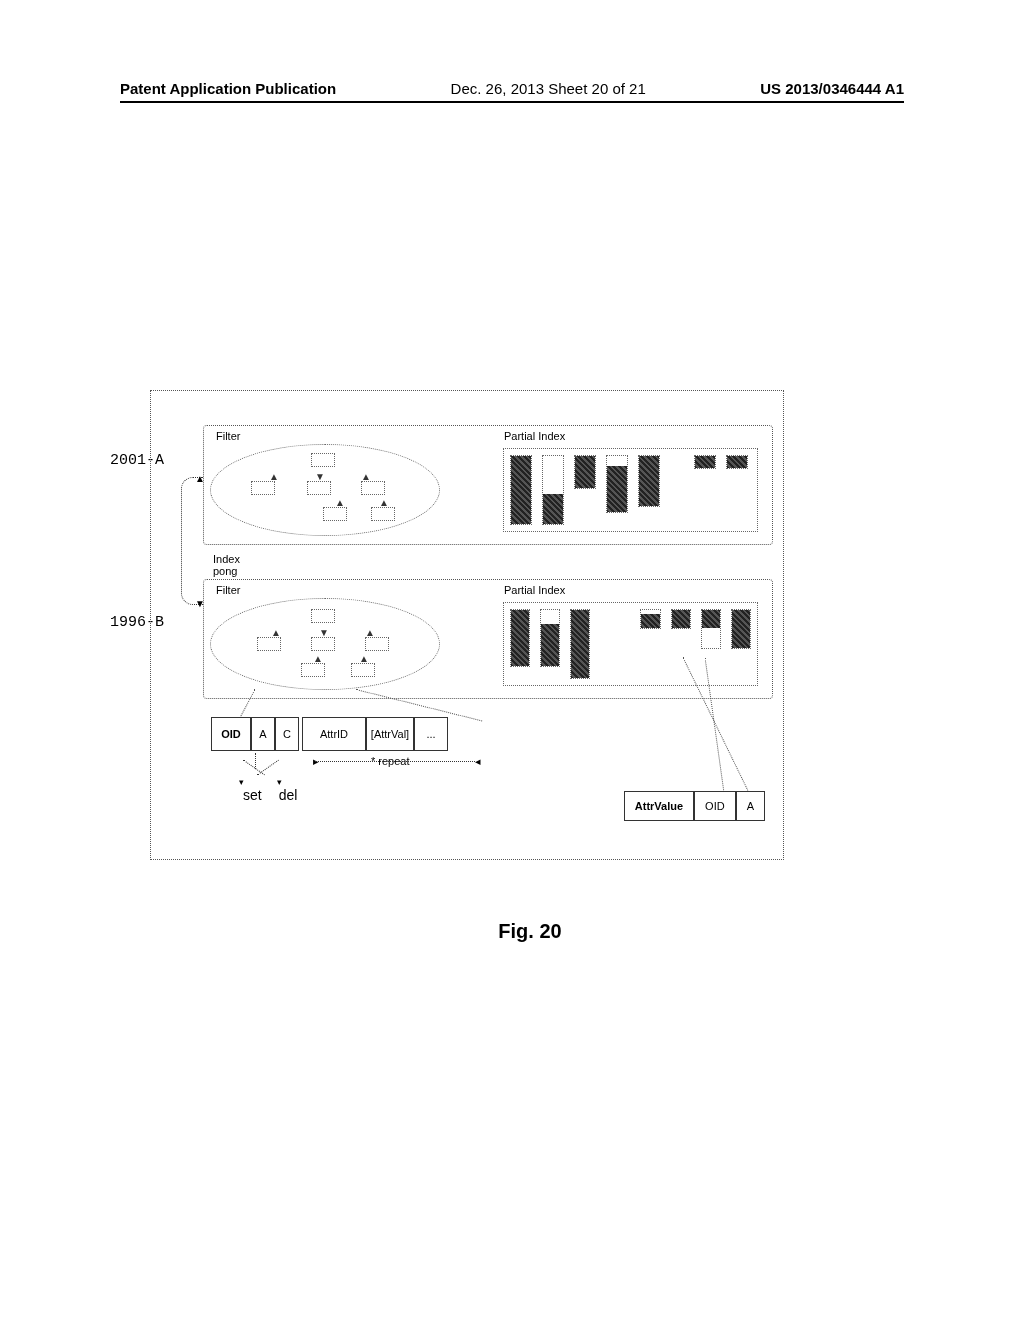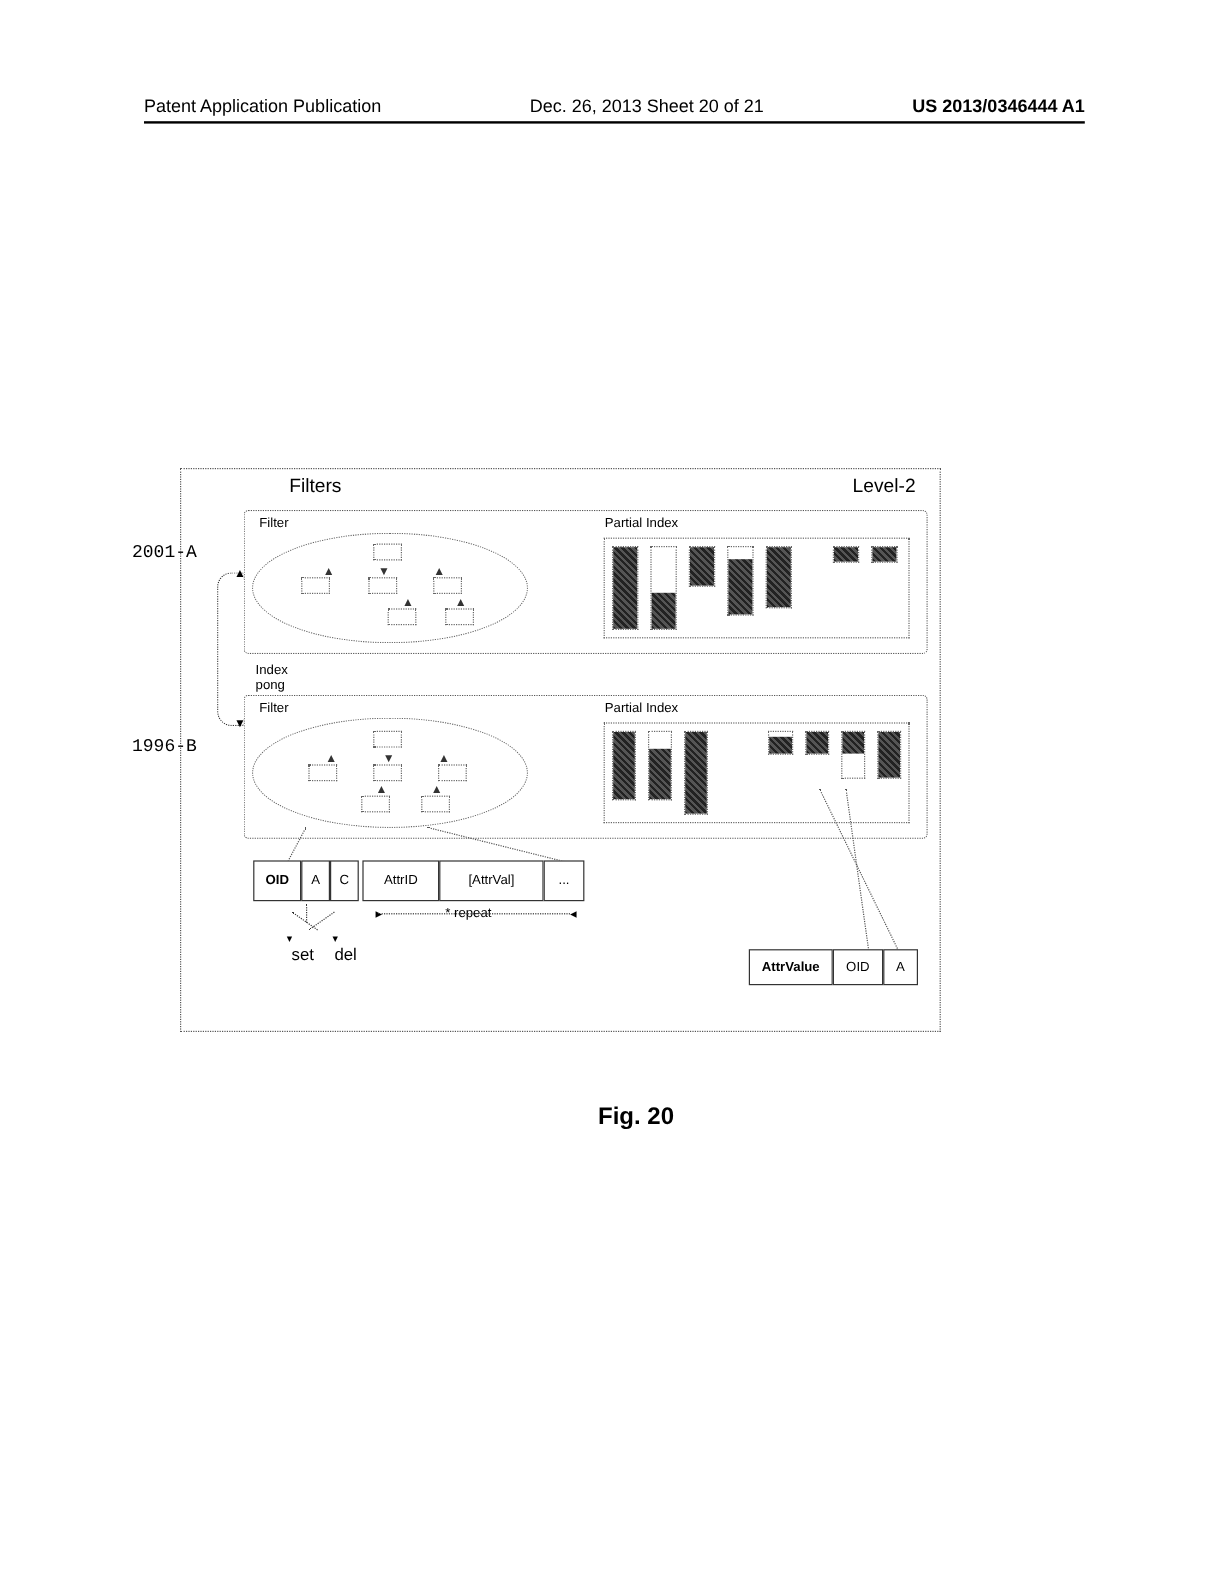--- a/index.html
+++ b/index.html
@@ -15,21 +15,21 @@
     position: absolute;
     top: 80px;
     left: 120px;
     right: 120px;
     border-bottom: 2px solid #000;
     padding-bottom: 4px;
     display: flex;
     justify-content: space-between;
     font-size: 15px;
   }
-  .page-header .left { font-weight: normal; }
+  .page-header .left { font-weight: bold; }
   .page-header .center { font-weight: normal; }
   .page-header .right { font-weight: bold; }
 
   .diagram {
     position: absolute;
     top: 390px;
     left: 150px;
     width: 634px;
     height: 470px;
     border: 1px dotted #555;
@@ -136,21 +136,21 @@
     align-items: center;
     justify-content: center;
     padding: 0 6px;
     background: #fff;
   }
   .record-row .gap { width: 3px; }
   .record-row .oid { font-weight: bold; width: 40px; }
   .record-row .a { width: 24px; }
   .record-row .c { width: 24px; }
   .record-row .attrid { width: 64px; }
-  .record-row .attrval { width: 87px; }
+  .record-row .attrval { width: 48px; }
   .record-row .etc { width: 34px; }
 
   .repeat { position: absolute; top: 364px; left: 220px; font-size: 11px; }
   .repeat .arrL { position:absolute; left:-58px; top:0; }
   .repeat .arrR { position:absolute; left:104px; top:0; }
   .repeat .bar { position:absolute; left:-56px; top:6px; width:160px; border-top:1px dotted #333; }
 
   .setdel { position: absolute; top: 396px; left: 92px; font-size: 14px; display:flex; gap:17px;}
 
   .attr-row {
@@ -196,24 +196,20 @@
   <span class="left">Patent Application Publication</span>
   <span class="center">Dec. 26, 2013   Sheet 20 of 21</span>
   <span class="right">US 2013/0346444 A1</span>
 </div>
 
 <span class="ref-label ref-a" style="top:452px; left:110px;">2001-A</span>
 <span class="ref-label ref-b" style="top:614px; left:110px;">1996-B</span>
 
 <div class="diagram">
 
-  <div class="top-labels">
-    <span>Filters</span>
-    <span class="level2">Level-2</span>
-  </div>
 
   <div class="curve">
     <span class="arrowup">▲</span>
     <span class="arrowdn">▼</span>
   </div>
 
   <div class="pingpong">
     <div>Index</div>
     <div>pong</div>
   </div>

